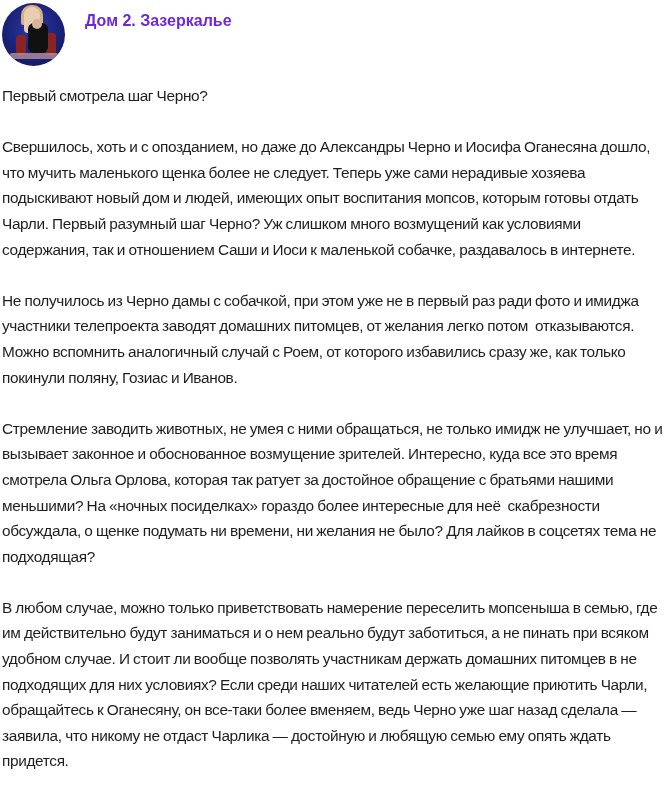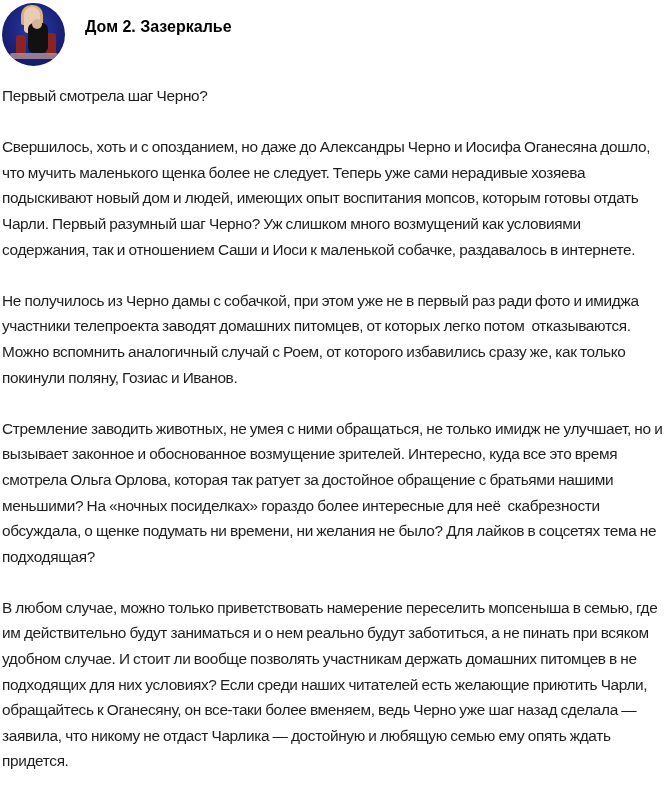--- a/index.html
+++ b/index.html
@@ -15,23 +15,22 @@
   }
   .avatar .fig1 { position:absolute; left:22px; top:4px; width:16px; height:26px; border-radius:8px 8px 4px 4px; background:#e8cdb4; }
   .avatar .hair { position:absolute; left:19px; top:2px; width:22px; height:20px; border-radius:10px 10px 2px 2px; background:#d9b07a; }
   .avatar .fig2 { position:absolute; left:26px; top:20px; width:20px; height:30px; border-radius:6px; background:#111; }
   .avatar .face2 { position:absolute; left:30px; top:16px; width:10px; height:10px; border-radius:50%; background:#d8b49a; }
   .avatar .chair-l { position:absolute; left:14px; top:32px; width:10px; height:20px; background:#8a2323; border-radius:3px; }
   .avatar .chair-r { position:absolute; left:44px; top:30px; width:10px; height:22px; background:#8a2323; border-radius:3px; }
   .avatar .caption { position:absolute; left:8px; top:50px; width:48px; height:6px; background:#c9a0a0; opacity:.7; border-radius:2px; }
   .title {
     position: absolute; left: 85px; top: 12px;
-    font-size: 16px; font-weight: bold; color: #000000;
+    font-size: 16px; font-weight: bold; color: #6d28d9;
     font-family: "Liberation Sans", sans-serif;
-    margin-top: 6px;
   }
   .content {
     position: absolute; left: 2px; top: 83px; width: 666px;
     font-family: "Liberation Sans", sans-serif;
     font-size: 15.4px; line-height: 25.6px; color: #1e1e1e;
     letter-spacing: -0.35px; word-spacing: -0.5px;
   }
   .content p { margin: 0 0 25.6px 0; white-space: pre-wrap; }
 </style>
 </head>
@@ -46,16 +45,16 @@
     <div class="fig2"></div>
     <div class="face2"></div>
     <div class="caption"></div>
   </div>
   <div class="title">Дом 2. Зазеркалье</div>
 </div>
 
 <div class="content">
   <p>Первый смотрела шаг Черно?</p>
   <p>Свершилось, хоть и с опозданием, но даже до Александры Черно и Иосифа Оганесяна дошло, что мучить маленького щенка более не следует. Теперь уже сами нерадивые хозяева подыскивают новый дом и людей, имеющих опыт воспитания мопсов, которым готовы отдать Чарли. Первый разумный шаг Черно? Уж слишком много возмущений как условиями содержания, так и отношением Саши и Иоси к маленькой собачке, раздавалось в интернете.</p>
-  <p>Не получилось из Черно дамы с собачкой, при этом уже не в первый раз ради фото и имиджа участники телепроекта заводят домашних питомцев, от которых легко потом  отказываются. Можно вспомнить аналогичный случай с Роем, от которого избавились сразу же, как только покинули поляну, Гозиас и Иванов.</p>
+  <p>Не получилось из Черно дамы с собачкой, при этом уже не в первый раз ради фото и имиджа участники телепроекта заводят домашних питомцев, от желания легко потом  отказываются. Можно вспомнить аналогичный случай с Роем, от которого избавились сразу же, как только покинули поляну, Гозиас и Иванов.</p>
   <p>Стремление заводить животных, не умея с ними обращаться, не только имидж не улучшает, но и вызывает законное и обоснованное возмущение зрителей. Интересно, куда все это время смотрела Ольга Орлова, которая так ратует за достойное обращение с братьями нашими меньшими? На «ночных посиделках» гораздо более интересные для неё  скабрезности обсуждала, о щенке подумать ни времени, ни желания не было? Для лайков в соцсетях тема не подходящая?</p>
   <p>В любом случае, можно только приветствовать намерение переселить мопсеныша в семью, где им действительно будут заниматься и о нем реально будут заботиться, а не пинать при всяком удобном случае. И стоит ли вообще позволять участникам держать домашних питомцев в не подходящих для них условиях? Если среди наших читателей есть желающие приютить Чарли, обращайтесь к Оганесяну, он все-таки более вменяем, ведь Черно уже шаг назад сделала — заявила, что никому не отдаст Чарлика — достойную и любящую семью ему опять ждать придется.</p>
 </div>
 
 </body></html>

